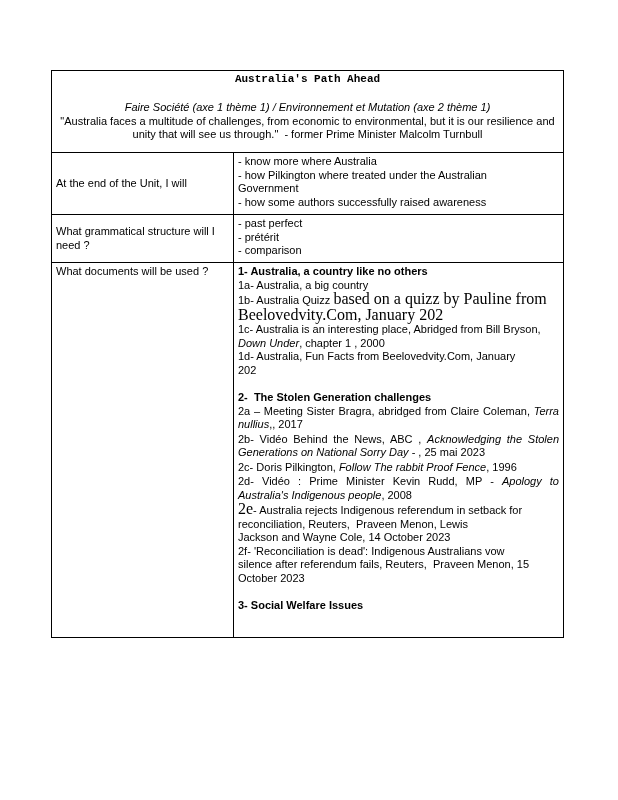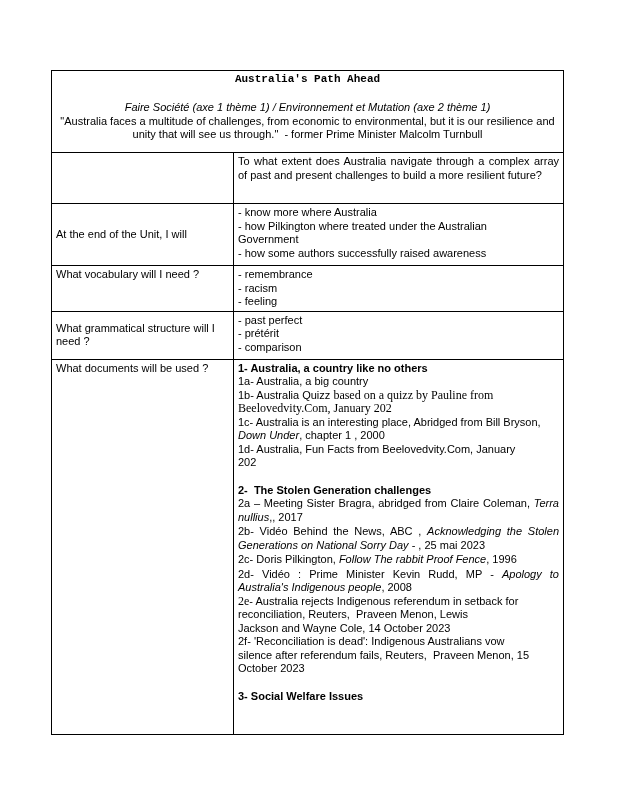--- a/index.html
+++ b/index.html
@@ -53,58 +53,46 @@
 
   .lines-cell > div { white-space: pre-wrap; }
 
   .doc-cell { line-height: 14px; }
   .doc-heading { font-weight: bold; white-space: pre-wrap; }
   .doc-item { white-space: pre-wrap; }
   .doc-item.justify { white-space: normal; text-align: justify; }
   .doc-item.gap { margin-top: 1px; }
   .doc-spacer { height: 14px; }
 
-  .seg-serif { font-family: "Liberation Serif", serif; font-size: 12px; }
+  .seg-serif { font-family: "Liberation Serif", serif; font-size: 16px; }
   .seg-italic { font-style: italic; }
 </style>
 </head>
 <body>
 
 <table class="doc-table">
   <colgroup>
       <col class="col-label">
       <col class="col-content">
     </colgroup>
   <tbody>
     <tr class="r-header">
       <td colspan="2" class="header-cell">
         <div class="title">Australia's Path Ahead</div>
         <div class="axes">Faire Société (axe 1 thème 1) / Environnement et Mutation (axe 2 thème 1)</div>
         <div class="quote">"Australia faces a multitude of challenges, from economic to environmental, but it is our resilience and unity that will see us through."  - former Prime Minister Malcolm Turnbull</div>
       </td>
     </tr>
-    <tr class="r-question">
-      <td class="label-cell"></td>
-      <td class="content-cell justify">To what extent does Australia navigate through a complex array of past and present challenges to build a more resilient future?</td>
-    </tr>
     <tr class="r-unit">
       <td class="label-cell v-middle">At the end of the Unit, I will</td>
       <td class="content-cell lines-cell">
           <div>- know more where Australia</div>
           <div>- how Pilkington where treated under the Australian
 Government</div>
           <div>- how some authors successfully raised awareness</div>
-        </td>
-    </tr>
-    <tr class="r-vocab">
-      <td class="label-cell">What vocabulary will I need ?</td>
-      <td class="content-cell lines-cell">
-          <div>- remembrance</div>
-          <div>- racism</div>
-          <div>- feeling</div>
         </td>
     </tr>
     <tr class="r-grammar">
       <td class="label-cell v-middle">What grammatical structure will I need ?</td>
       <td class="content-cell lines-cell">
           <div>- past perfect</div>
           <div>- prétérit</div>
           <div>- comparison</div>
         </td>
     </tr>

